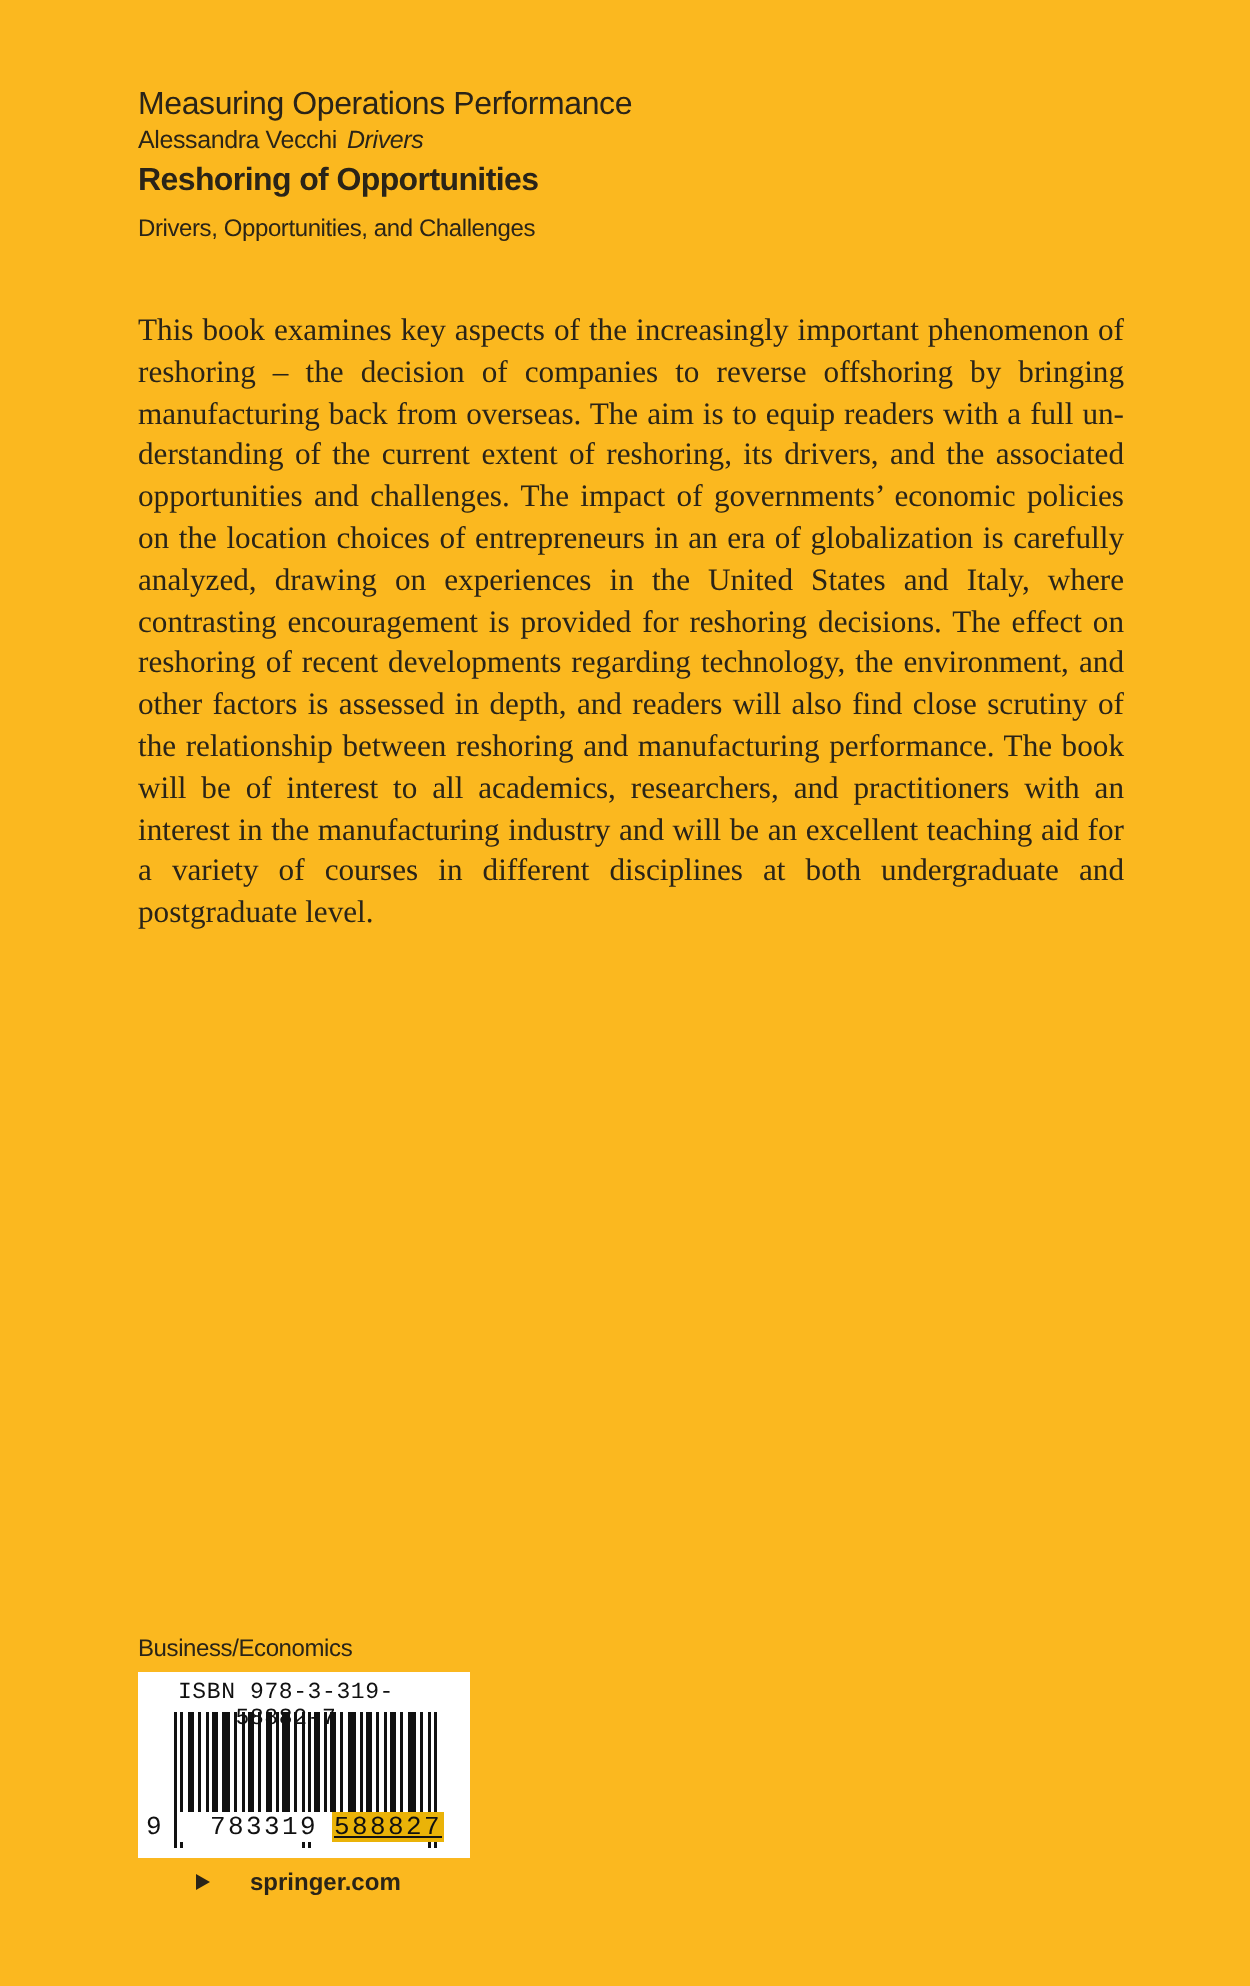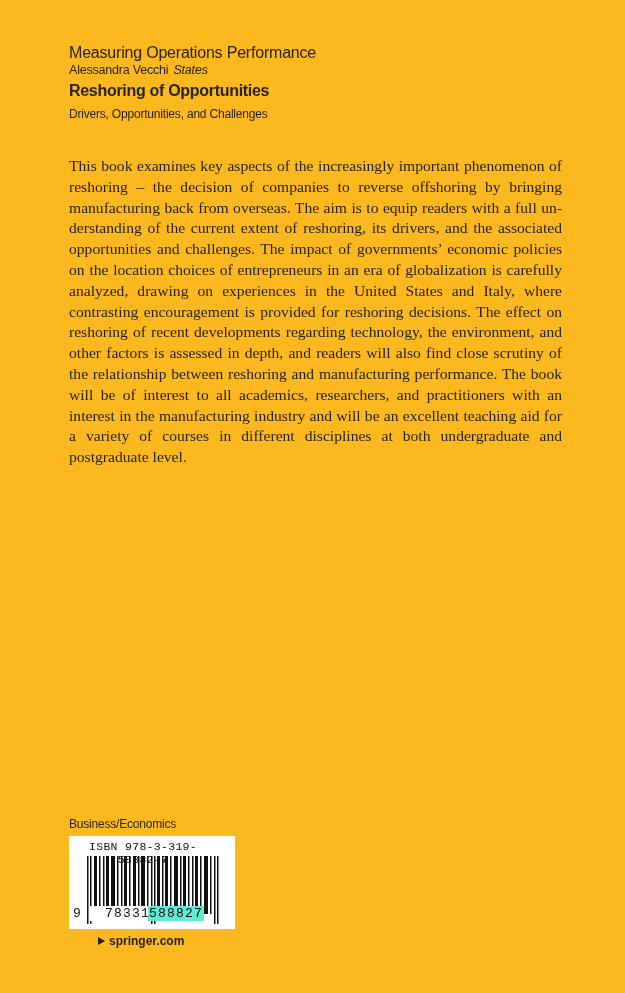--- a/index.html
+++ b/index.html
@@ -67,41 +67,41 @@
     position: absolute; left: 8px; top: 20px;
     width: 152px; height: 68px;
   }
   .ean-digits {
     position: absolute; left: 0; top: 70px; width: 166px;
     font-family: "Liberation Mono", monospace;
     font-size: 13px; color: #111;
   }
   .ean-digits .first { position: absolute; left: 4px; top: 0; }
   .ean-digits .left { position: absolute; left: 21px; top: 0; background:#fff; padding: 0 15px; letter-spacing: 1.2px; }
-  .ean-digits .right { position: absolute; left: 79px; top: 0; background:#5eead4; padding: 0 1px; letter-spacing: 1.2px; }
+  .ean-digits .right { position: absolute; left: 97px; top: 0; background:#eab308; padding: 0 1px; letter-spacing: 1.2px; text-decoration: underline; }
   .website {
     position: absolute; left: 69px; top: 934px;
     font-family: "Liberation Sans", sans-serif;
     font-size: 12px; font-weight: bold;
-    display: flex; align-items: center; gap: 4px; padding-left: 29px;
+    display: flex; align-items: center; gap: 20px; padding-left: 29px;
   }
   .arrow {
     width: 0; height: 0;
     border-top: 4px solid transparent;
     border-bottom: 4px solid transparent;
     border-left: 7px solid #2a2418;
   }
 </style>
 </head>
 <body>
 
 <div class="series">Measuring Operations Performance</div>
 
 <div class="editor-line">
-  <span>Alessandra Vecchi</span><span class="role">States</span>
+  <span>Alessandra Vecchi</span><span class="role">Drivers</span>
 </div>
 
 <div class="title">Reshoring of Opportunities</div>
 <div class="subtitle">Drivers, Opportunities, and Challenges</div>
 
 <div class="blurb">This book examines key aspects of the increasingly important phenomenon of reshoring – the decision of companies to reverse offshoring by bringing manufacturing back from overseas. The aim is to equip readers with a full un­derstanding of the current extent of reshoring, its drivers, and the associated opportunities and challenges. The impact of governments’ economic policies on the location choices of entrepreneurs in an era of globalization is carefully ana­lyzed, drawing on experiences in the United States and Italy, where contrasting encouragement is provided for reshoring decisions. The effect on reshoring of recent developments regarding technology, the environment, and other factors is assessed in depth, and readers will also find close scrutiny of the relation­ship between reshoring and manufacturing performance. The book will be of interest to all academics, researchers, and practitioners with an interest in the manufacturing industry and will be an excellent teaching aid for a variety of courses in different disciplines at both undergraduate and postgraduate level.</div>
 
 <div class="category">Business/Economics</div>
 
 <div class="barcode-box">

